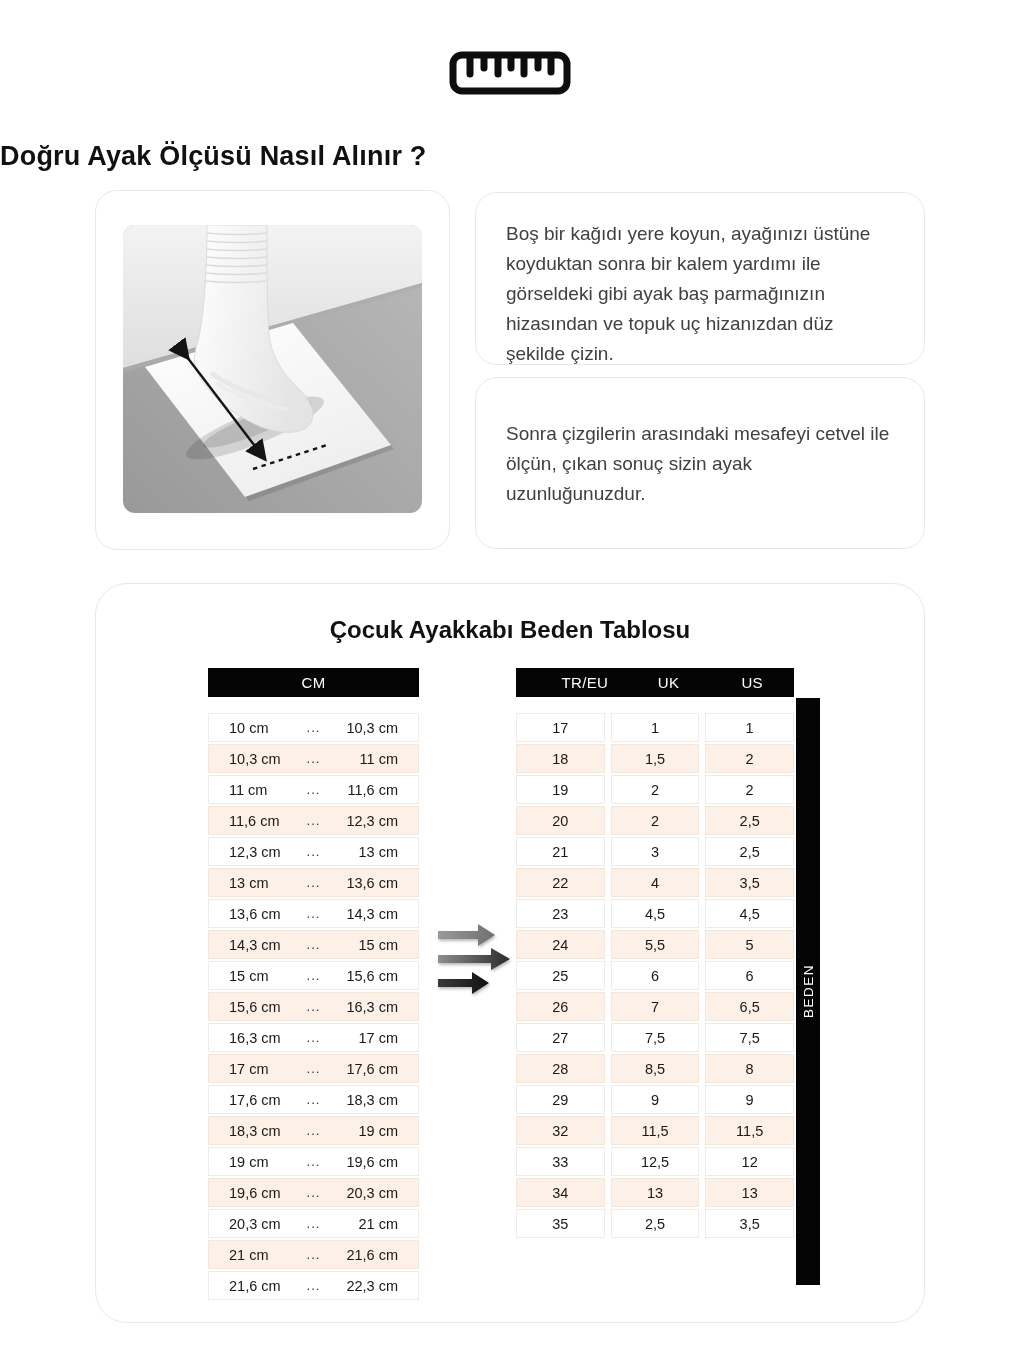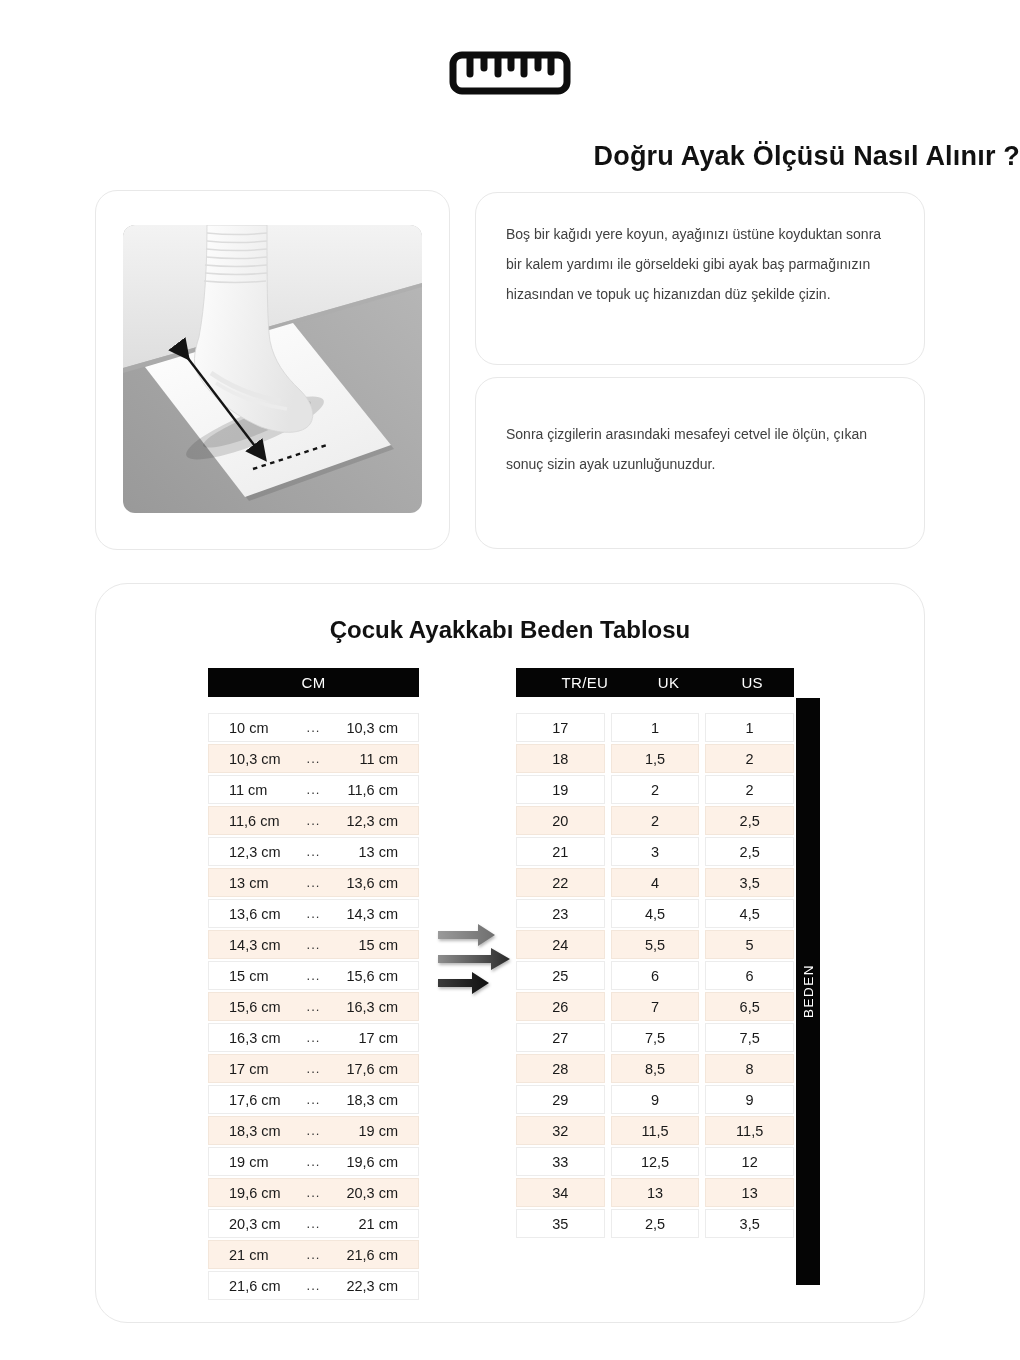--- a/index.html
+++ b/index.html
@@ -4,28 +4,28 @@
 <style>
   html,body{margin:0;padding:0;background:#ffffff;}
   body{
     width:1020px;height:1360px;position:relative;overflow:hidden;
     font-family:"Liberation Sans","DejaVu Sans",sans-serif;color:#1a1a1a;
     -webkit-font-smoothing:antialiased;
   }
   .abs{position:absolute;}
   
   .ruler-wrap{left:0;right:0;top:50px;display:flex;justify-content:center;}
-  .page-title{left:12px;right:0;top:123px;text-align:right;font-size:27px;font-weight:700;color:#111;letter-spacing:.2px;}
+  .page-title{left:0;right:0;top:123px;text-align:left;font-size:27px;font-weight:700;color:#111;letter-spacing:.2px;}
   
   .card{background:#fff;border:1px solid #e8e8e8;border-radius:22px;box-sizing:border-box;}
   .photo-card{left:95px;top:190px;width:355px;height:360px;}
   .photo-frame{position:absolute;left:27px;top:34px;width:299px;height:288px;border-radius:12px;overflow:hidden;}
   .text-card-1{left:475px;top:192px;width:450px;height:173px;}
   .text-card-2{left:475px;top:377px;width:450px;height:172px;}
-  .instruction{padding:26px 30px 0 30px;font-size:14px;line-height:30px;color:#404040;}
+  .instruction{padding:26px 30px 0 30px;font-size:19px;line-height:30px;color:#404040;}
   .text-card-2 .instruction{padding-top:41px;}
   
   .size-card{left:95px;top:583px;width:830px;height:740px;border-radius:32px;}
   .size-title{position:absolute;left:0;right:0;top:32px;text-align:center;font-size:24px;font-weight:700;color:#111;}
   .tbl-header{background:#050505;color:#ffffff;height:29px;display:flex;align-items:center;justify-content:center;
               font-size:15px;font-weight:500;letter-spacing:.3px;margin-bottom:16px;}
   .cm-table{position:absolute;left:112px;top:84px;width:211px;}
   .rows{display:flex;flex-direction:column;gap:2px;}
   .cm-row{height:29px;box-sizing:border-box;border:1px solid #ececec;background:#ffffff;
           display:flex;align-items:center;font-size:14.5px;color:#191919;}

